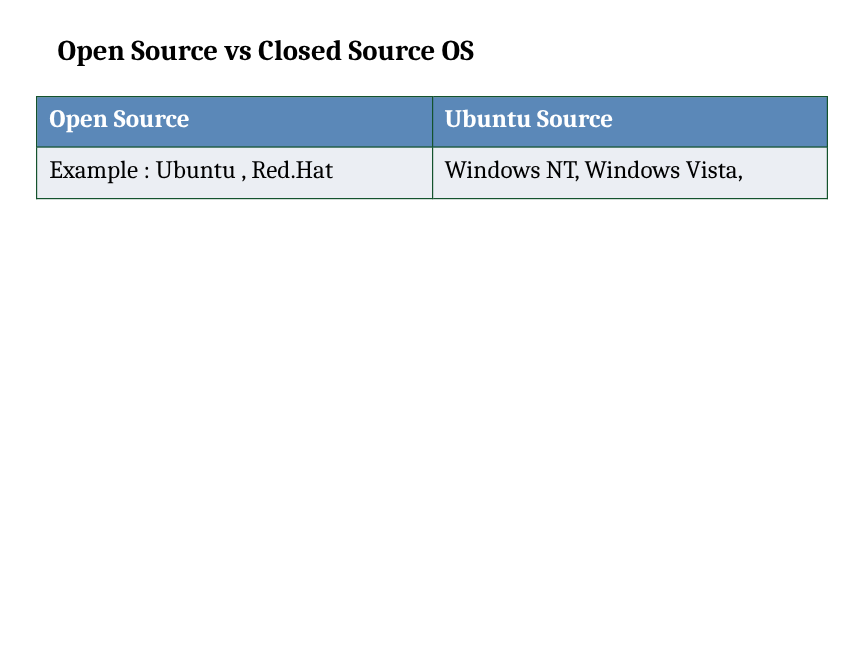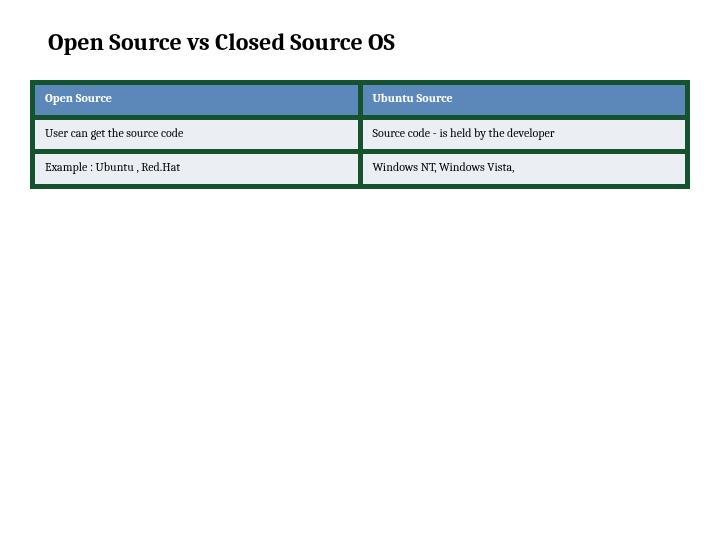--- a/index.html
+++ b/index.html
@@ -24,23 +24,23 @@
     }
     table {
       width: 100%;
       border-collapse: collapse;
       table-layout: fixed;
     }
     th, td {
       text-align: left;
       vertical-align: top;
       padding: 6px 10px 8px 10px;
-      font-size: 12px;
+      font-size: 21px;
       line-height: 1.3;
-      border: 5px solid #14532d;
+      border: 1px solid #14532d;
       margin-top: 23px;
     }
     th {
       background: #5b88b8;
       color: #ffffff;
       font-weight: 700;
     }
     tr.odd td { background: #ebeef3; }
     tr.even td { background: #d4dde8; }
     .link-text { text-decoration: underline; color: #1a3e6e; }
@@ -53,22 +53,18 @@
 
   <table>
     <thead>
       <tr>
         <th>Open  Source</th>
         <th>Ubuntu Source</th>
       </tr>
     </thead>
     <tbody>
       <tr class="odd">
-        <td>User can get the source code</td>
-        <td>Source code -  is held by the developer</td>
-      </tr>
-      <tr class="odd">
         <td>Example  :  Ubuntu , Red.Hat</td>
         <td>Windows NT, Windows Vista,</td>
       </tr>
     </tbody>
   </table>
 </div>
 
 </body></html>

